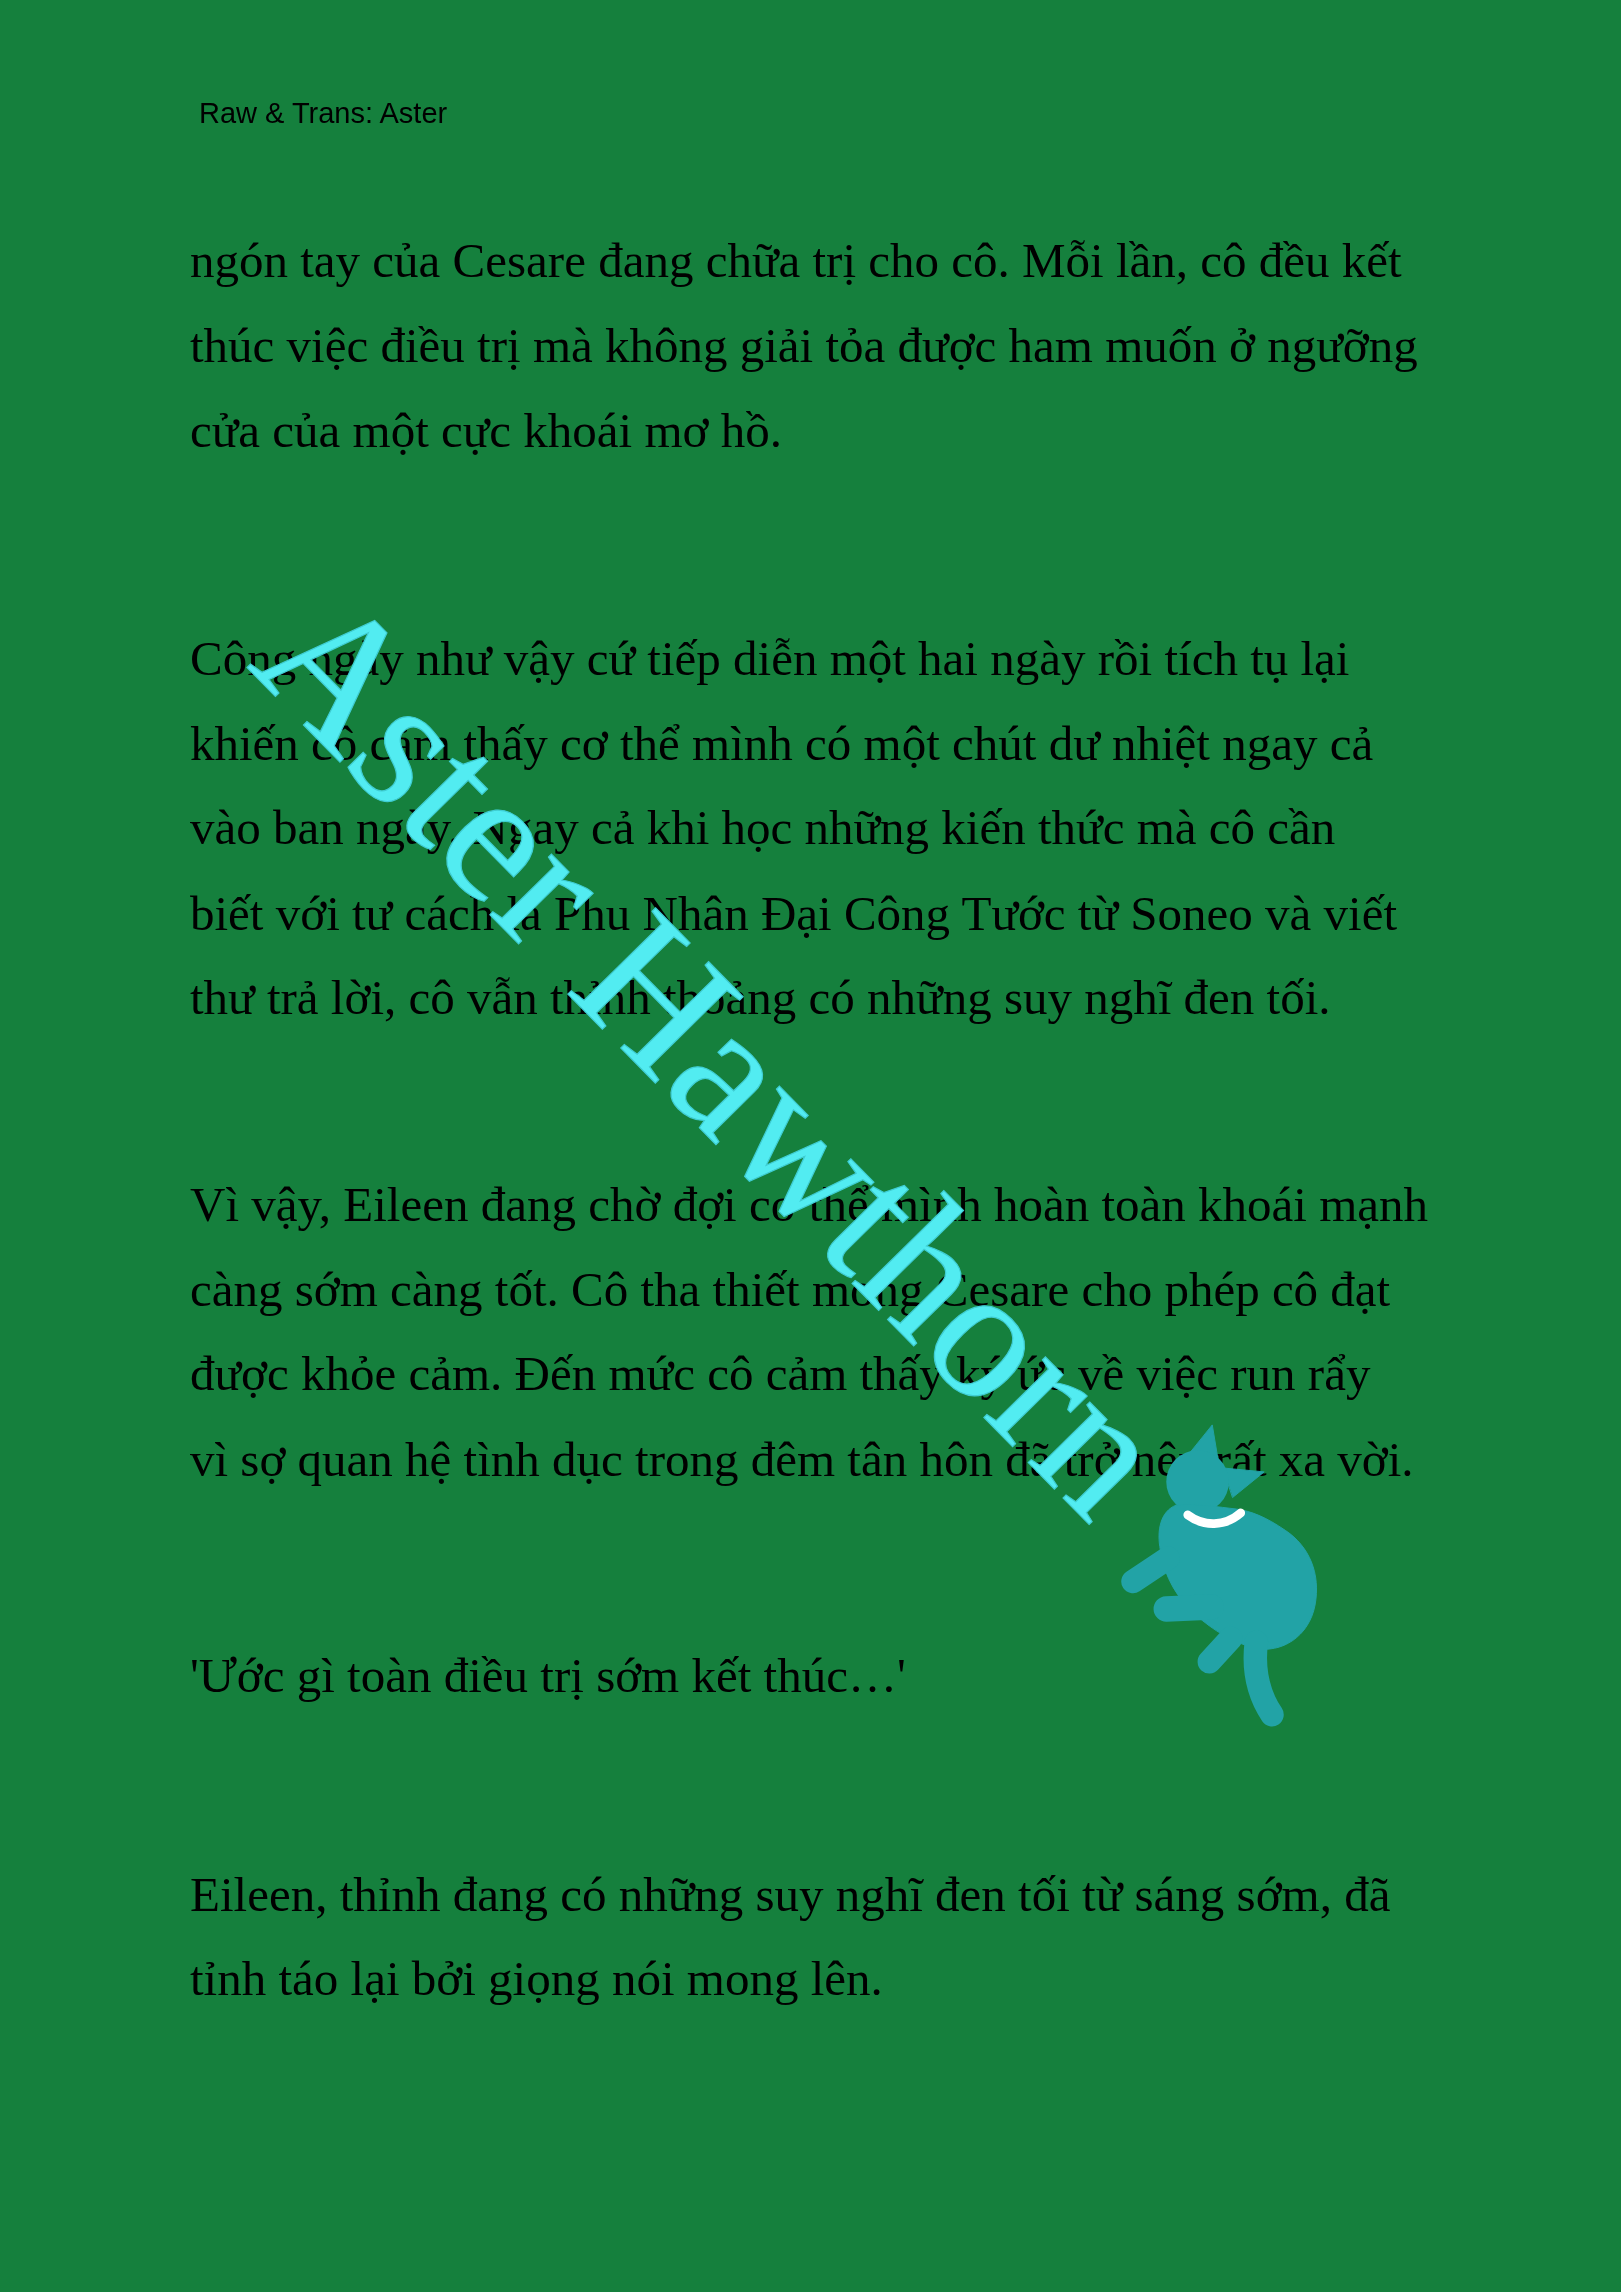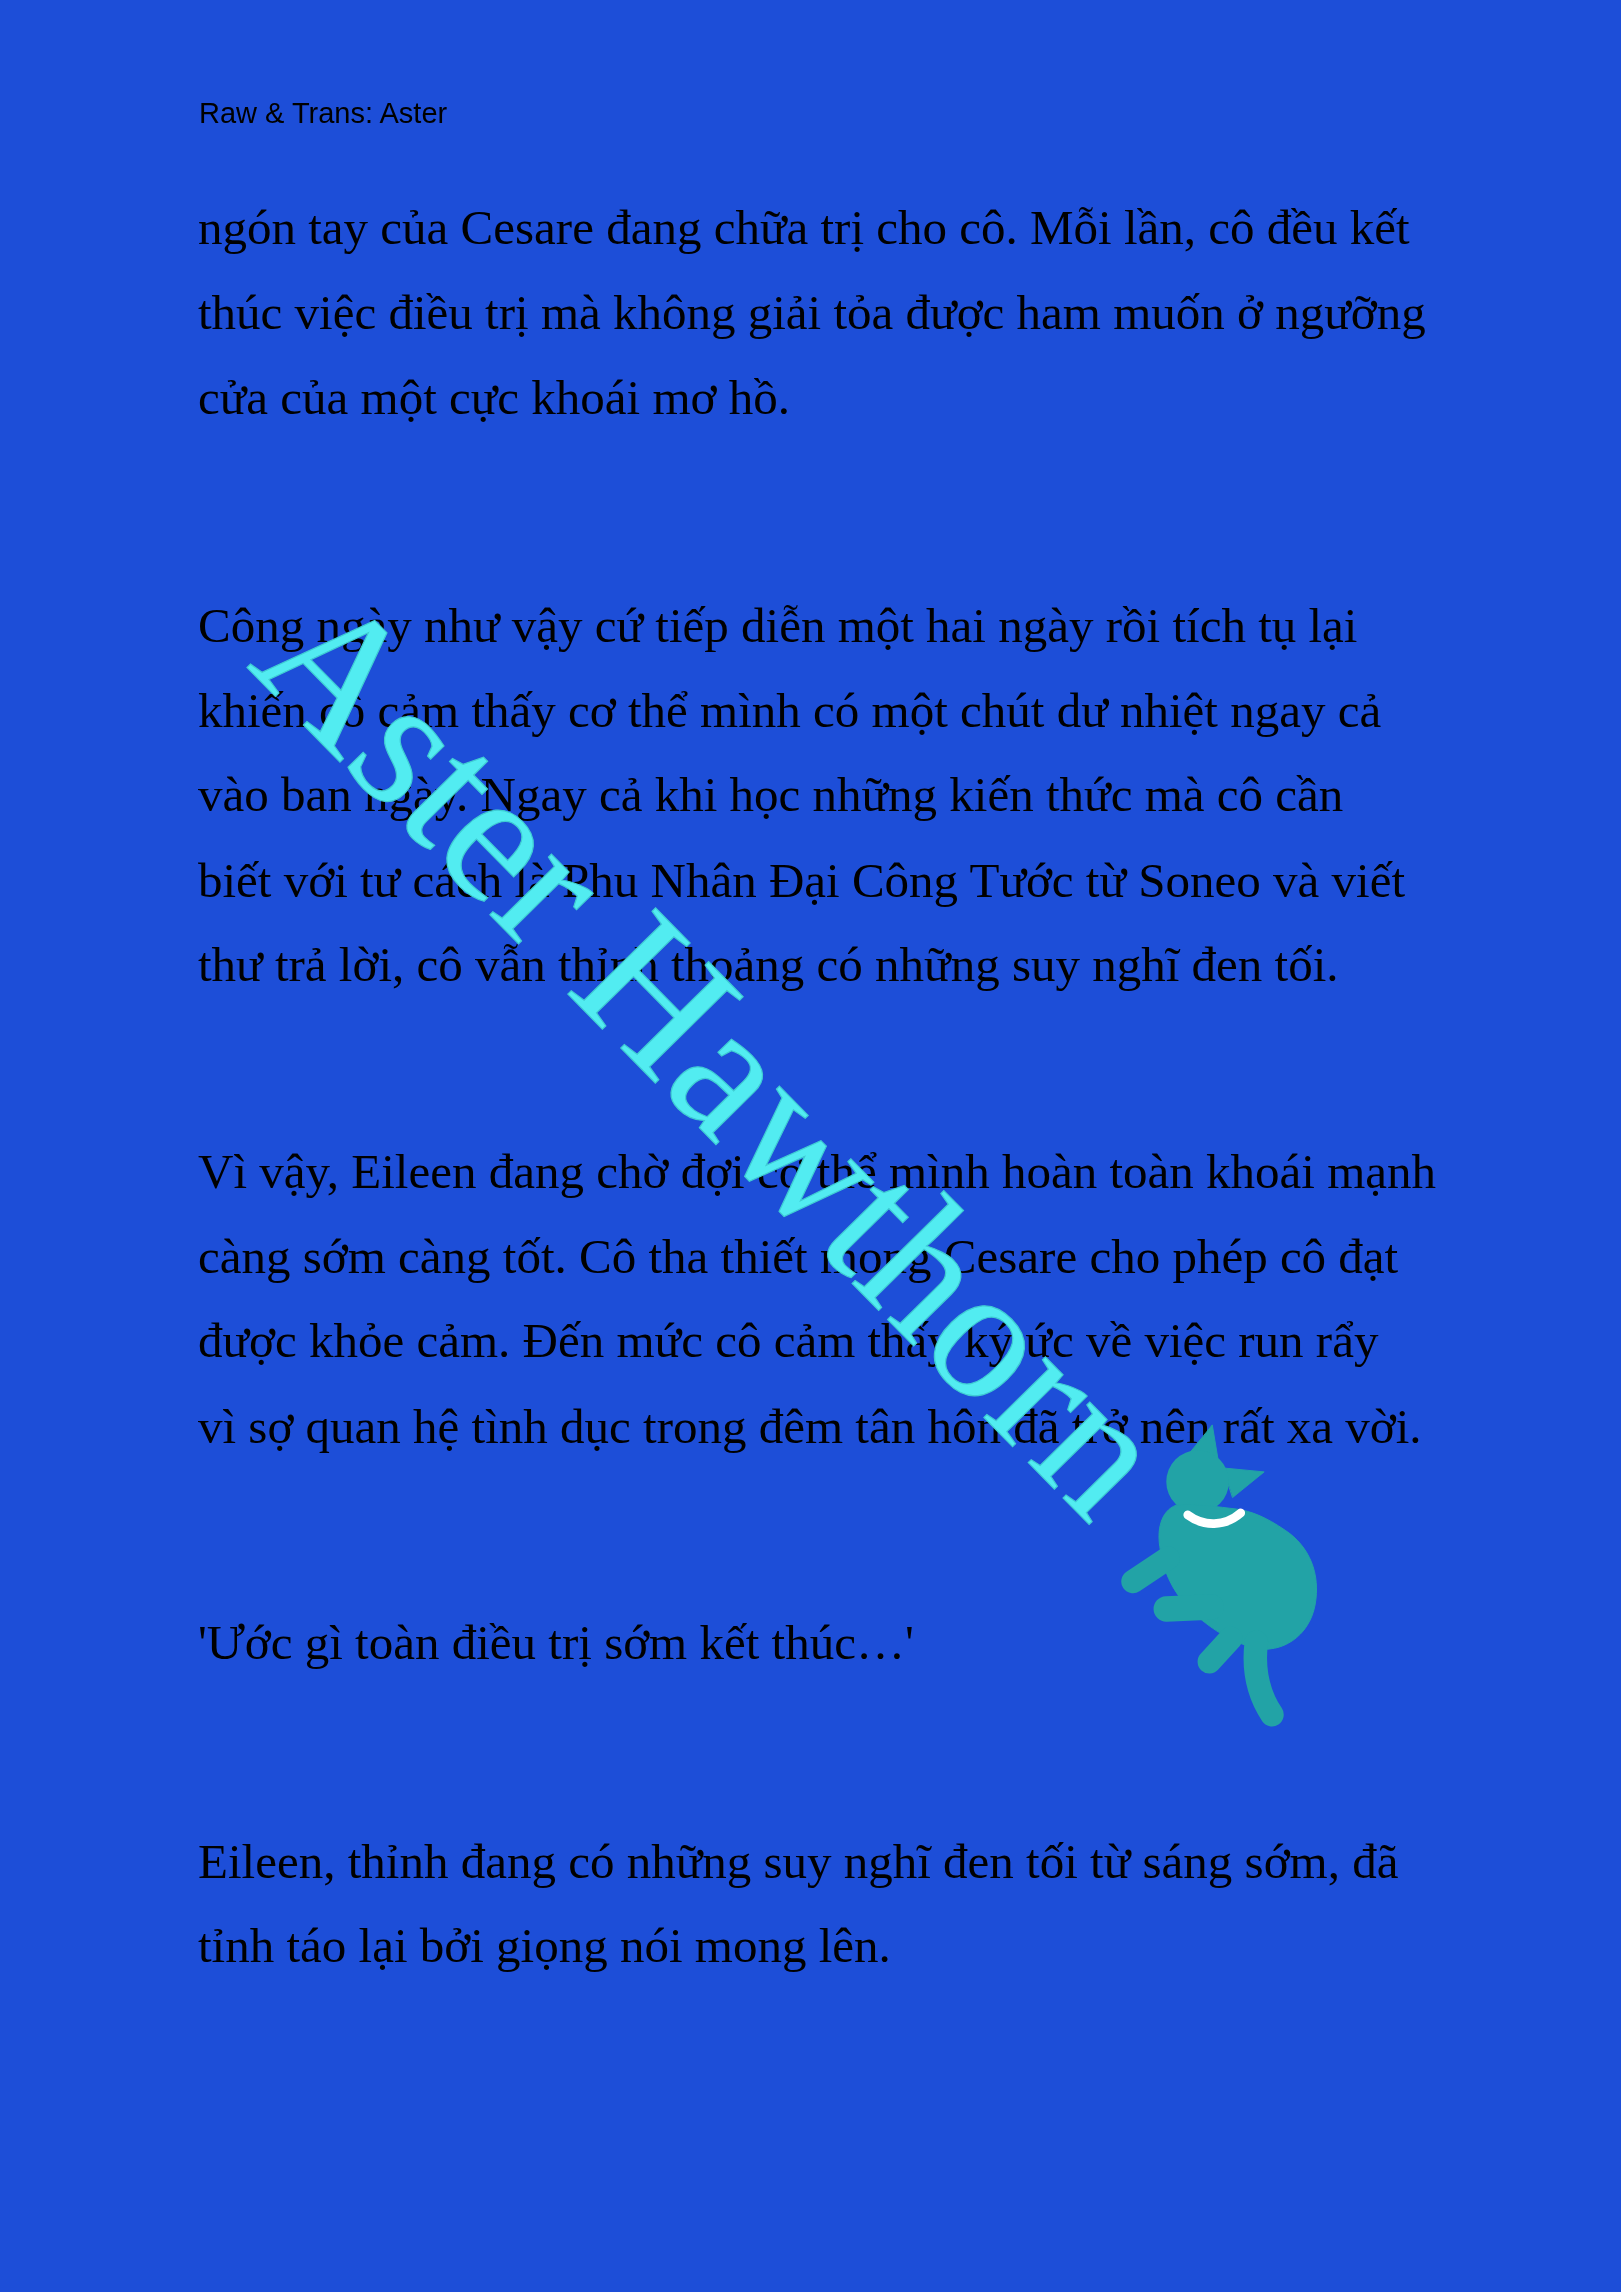--- a/index.html
+++ b/index.html
@@ -1,26 +1,26 @@
 <!DOCTYPE html>
 <html><head>
 <meta charset="utf-8">
 <style>
   html, body { margin: 0; padding: 0; background: #ffffff; }
   body { width: 1621px; height: 2293px; position: relative; overflow: hidden; }
-  .page { position: absolute; left: 0; top: 0; width: 1621px; height: 2293px; background: #1d4ed8; }
+  .page { position: absolute; left: 0; top: 0; width: 1621px; height: 2293px; background: #15803d; }
   .header {
     position: absolute; left: 199px; top: 96px;
     font-family: "Liberation Sans", sans-serif; font-size: 29px; line-height: 35px;
     color: #000; white-space: nowrap;
   }
   .line {
-    position: absolute; left: 198px; width: 1274px;
+    position: absolute; left: 190px; width: 1274px;
     font-family: "Liberation Serif", serif; font-size: 49px; line-height: 59px;
-    color: #000; white-space: nowrap;
+    color: #000; white-space: nowrap; margin-top: 33px;
   }
   .watermark-anchor {
     position: absolute; left: 245px; top: 667px; width: 0; height: 0;
     transform: rotate(45.5deg); transform-origin: 0 0;
   }
   .watermark-text {
     position: absolute; left: 0; bottom: -30px;
     font-family: "Liberation Serif", serif; font-size: 188px; line-height: 1;
     white-space: nowrap; color: #52ecf1;
     -webkit-text-stroke: 1.2px #3fcdd3;

